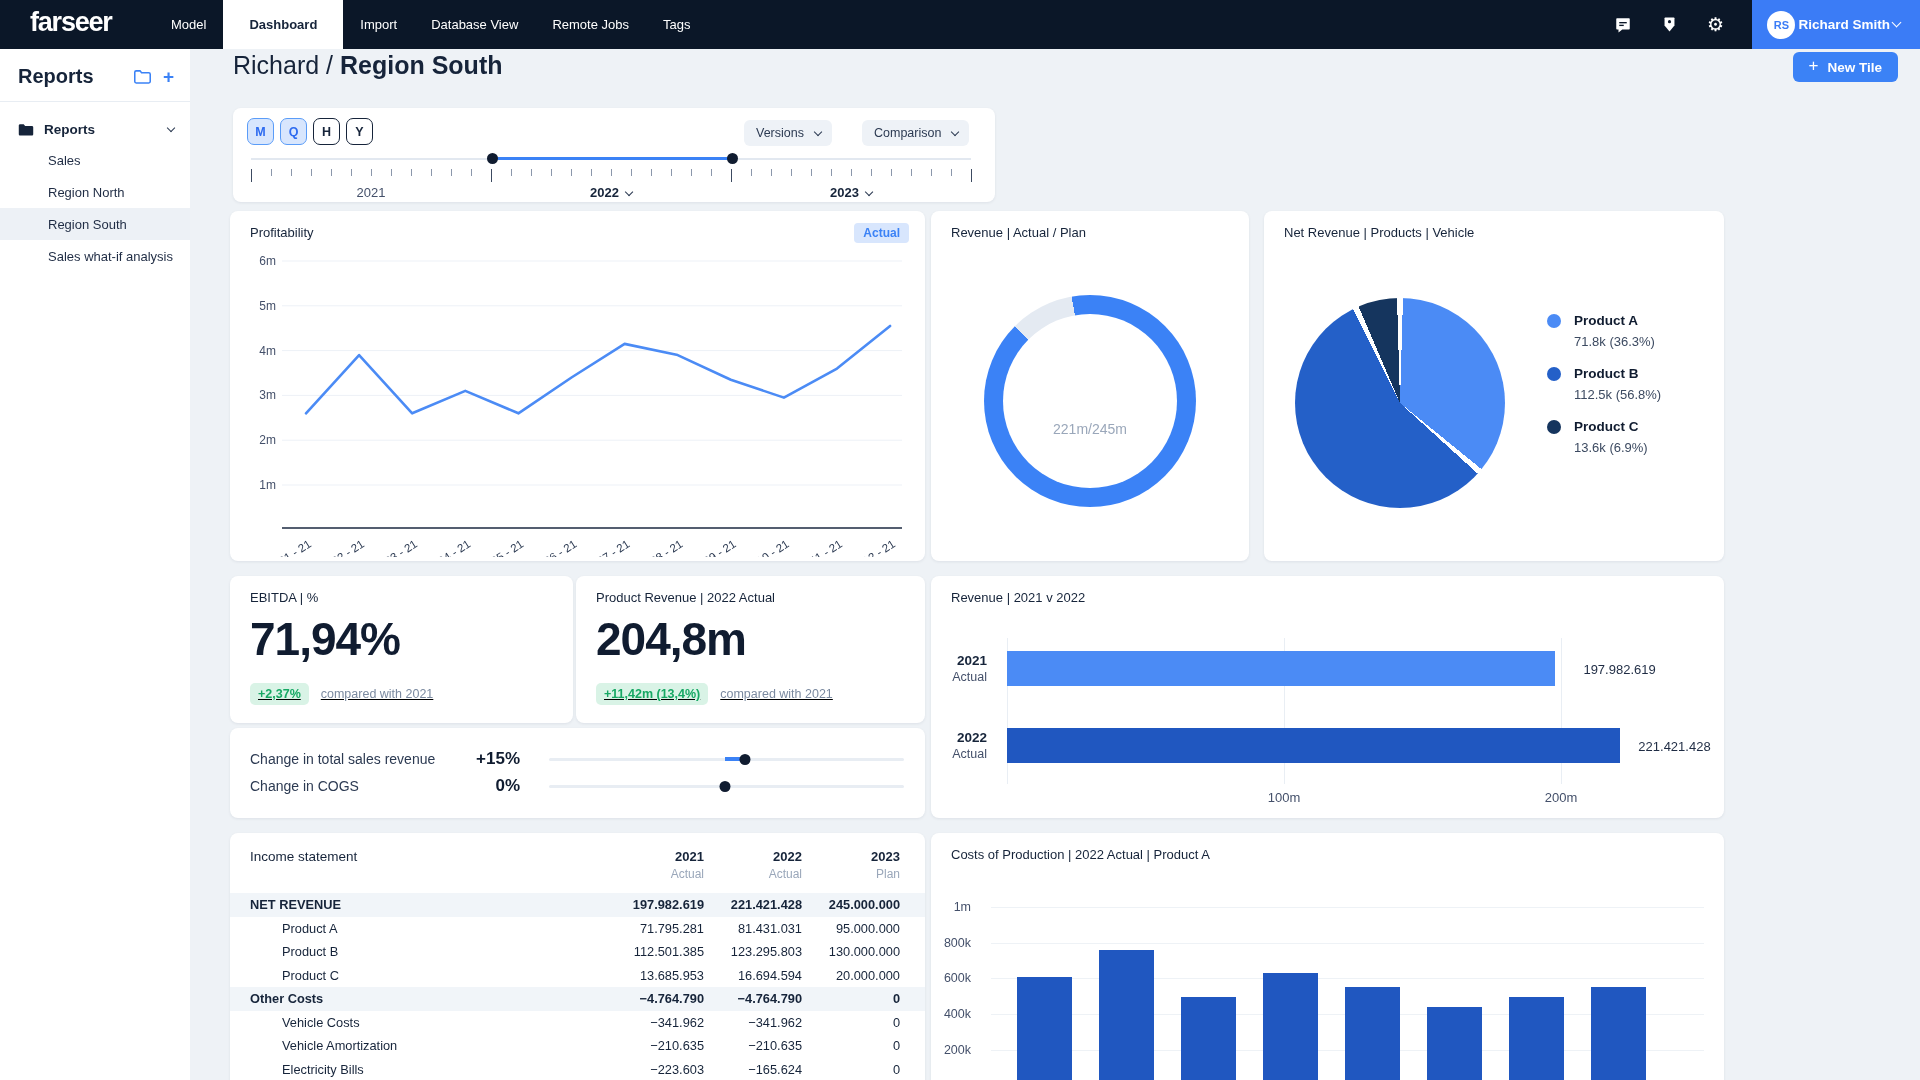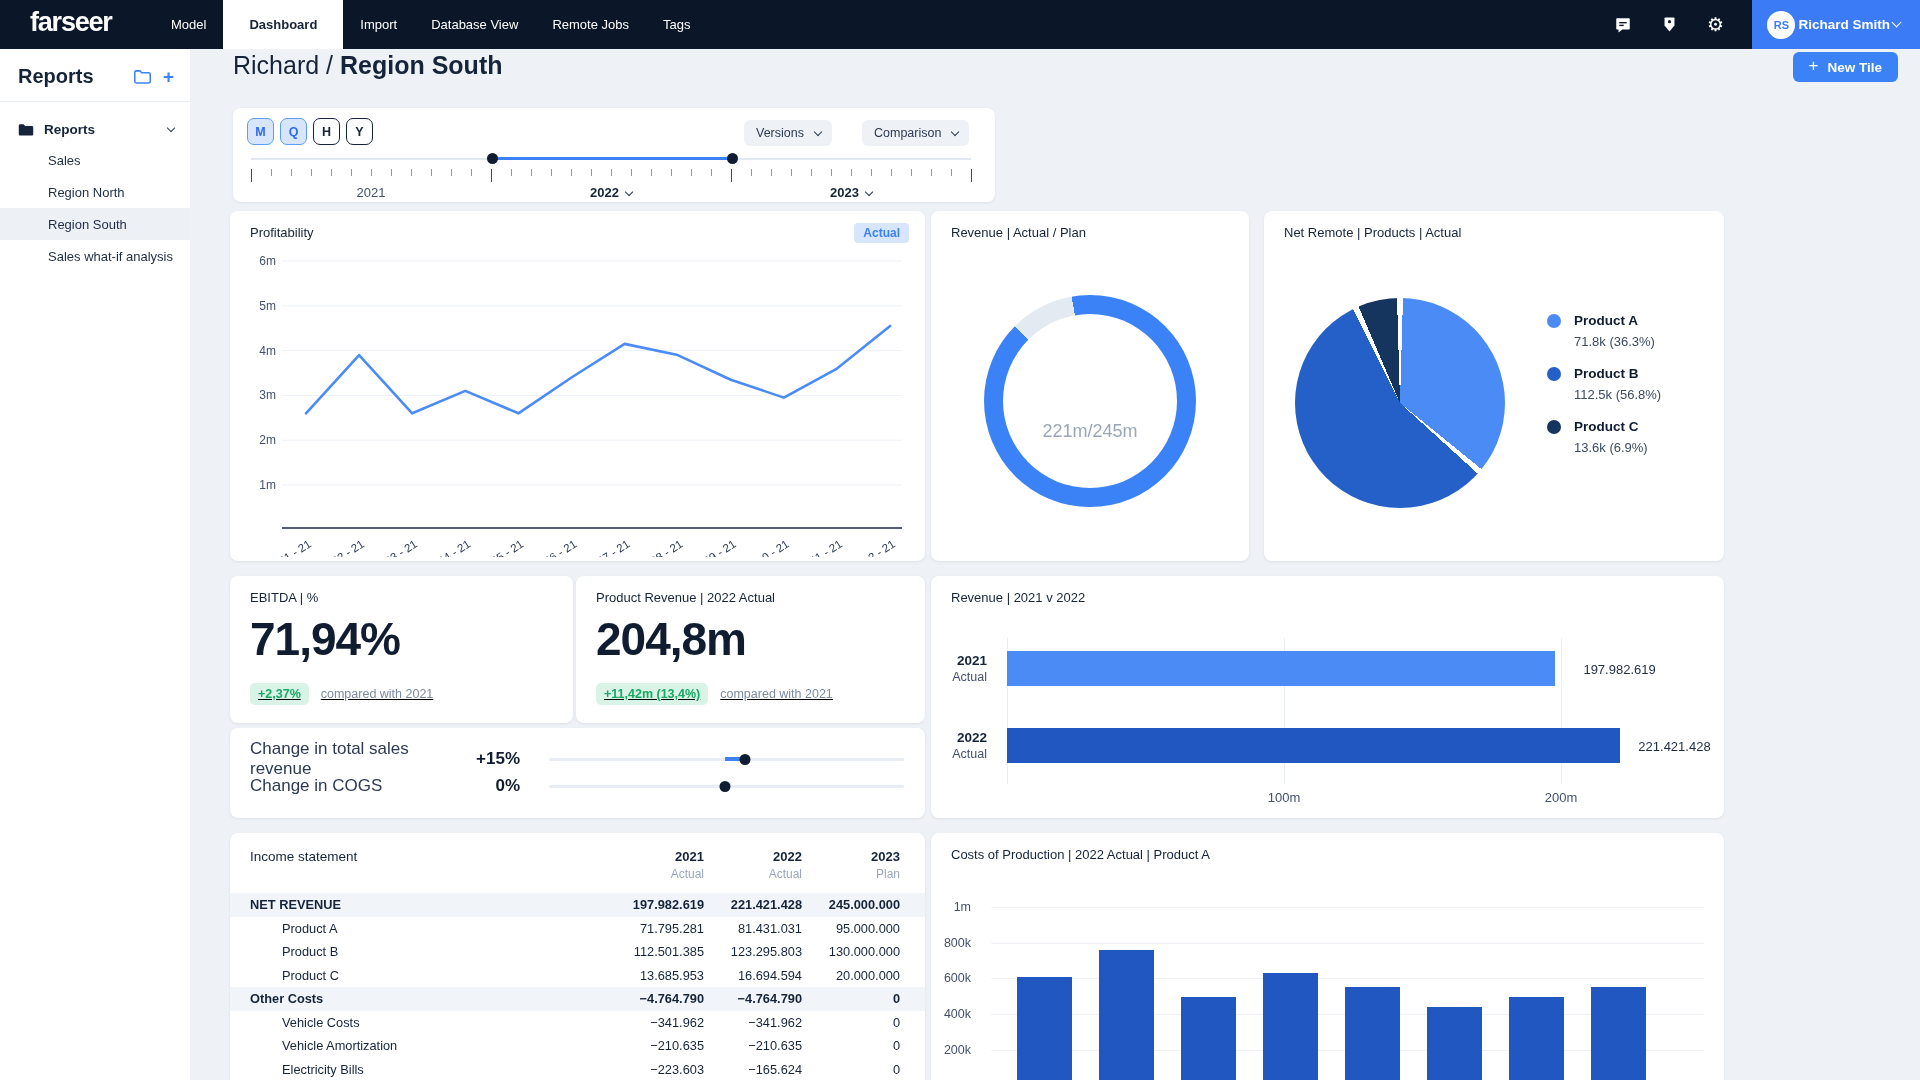--- a/index.html
+++ b/index.html
@@ -75,21 +75,21 @@
   
   .kpi-value { position:absolute; left:20px; top:36px; font-size:46px; font-weight:bold; color:#101c30; letter-spacing:-1px; }
   .kpi-foot { position:absolute; left:20px; top:107px; display:flex; align-items:center; gap:12px;text-decoration:underline; }
   .delta { background:#d9f3e6; color:#17a864; font-weight:bold; font-size:12.5px; padding:4px 8px; border-radius:5px; }
   .note { font-size:12.5px; color:#7b8aa0; }
 
   
   .donut { position:absolute; left:53px; top:84px; width:212px; height:212px; border-radius:50%; }
   .donut::after { content:""; position:absolute; inset:19px; background:#fff; border-radius:50%; }
   .dval { position:absolute; left:0; width:318px; top:162px; text-align:center; font-size:42px; font-weight:bold; color:#101c30; letter-spacing:-1px; }
-  .dsub { position:absolute; left:0; width:318px; top:210px; text-align:center; font-size:18px; color:#9aa7ba; }
+  .dsub { position:absolute; left:0; width:318px; top:210px; text-align:center; font-size:14px; color:#9aa7ba; }
 
   
   .pie { position:absolute; left:31px; top:87px; width:210px; height:210px; border-radius:50%; }
   .legend { position:absolute; left:283px; top:102px; }
   .leg-item { position:relative; padding-left:27px; margin-bottom:17px; }
   .leg-dot { position:absolute; left:0; top:1px; width:14px; height:14px; border-radius:50%; }
   .leg-name { font-weight:bold; font-size:13.5px; color:#101c30; margin-bottom:6px; }
   .leg-val { font-size:13px; color:#3c4a61; }
 
   
@@ -100,21 +100,21 @@
   .hbar { position:absolute; left:76px; height:35px; }
   .hval { position:absolute; font-size:13px; color:#1f2c44; }
 
   
   .grid-h { position:absolute; left:60px; width:713px; height:1px; background:#eef2f6; }
   .ytick { position:absolute; left:0; width:40px; text-align:right; font-size:12.5px; color:#44506a; }
   .vbar { position:absolute; width:55px; }
 
   
   .wi-row { position:absolute; left:20px; right:21px; height:26px; display:flex; align-items:center; }
-  .wi-label { width:195px; font-size:17px; color:#2c3a52; }
+  .wi-label { width:195px; font-size:14px; color:#2c3a52; }
   .wi-value { width:75px; text-align:right; font-weight:bold; font-size:17px; color:#101c30; }
   .wi-track { flex:1; margin-left:29px; position:relative; height:3px; background:#e8edf3; border-radius:2px; }
   .wi-fill { position:absolute; top:-0.5px; height:4px; background:#3b82f6; }
   .wi-dot { position:absolute; top:-4px; width:11px; height:11px; background:#101c30; border-radius:50%; transform:translateX(-50%); cursor:pointer; }
 
   
   .is-head { position:absolute; left:20px; right:25px; top:16px; display:flex; }
   .is-head .is-name { flex:1; font-size:13.5px; color:#16243a; }
   .is-col { text-align:right; }
   .is-col .yr { font-size:13px; font-weight:bold; color:#16243a; }
@@ -304,21 +304,21 @@
       </svg>
   </section>
 
   <section class="card" id="t-gauge">
     <div class="tile-title">Revenue | Actual / Plan</div>
     <div class="donut" id="donut" style="background: conic-gradient(from 350deg, rgb(59, 130, 246) 0deg, rgb(59, 130, 246) 90.2%, rgb(228, 234, 242) 90.2%, rgb(228, 234, 242) 100%);"></div>
     <div class="dsub">221m/245m</div>
   </section>
 
   <section class="card" id="t-pie">
-    <div class="tile-title">Net Remote | Products | Actual</div>
+    <div class="tile-title">Net Revenue | Products | Vehicle</div>
     <div class="pie" id="pie" style="background: conic-gradient(rgb(255, 255, 255) 0%, rgb(255, 255, 255) 0.45%, rgb(75, 139, 245) 0.45%, rgb(75, 139, 245) 35.85%, rgb(255, 255, 255) 35.85%, rgb(255, 255, 255) 36.3%, rgb(255, 255, 255) 36.3%, rgb(255, 255, 255) 36.75%, rgb(36, 96, 200) 36.75%, rgb(36, 96, 200) 92.65%, rgb(255, 255, 255) 92.65%, rgb(255, 255, 255) 93.1%, rgb(255, 255, 255) 93.1%, rgb(255, 255, 255) 93.55%, rgb(21, 53, 94) 93.55%, rgb(21, 53, 94) 99.55%, rgb(255, 255, 255) 99.55%, rgb(255, 255, 255) 100%);"></div>
     <div class="legend" id="pie-legend">
         <div class="leg-item">
           <span class="leg-dot" style="background: rgb(75, 139, 245);"></span>
           <div class="leg-name">Product A</div>
           <div class="leg-val">71.8k (36.3%)</div>
         </div>
         <div class="leg-item">
           <span class="leg-dot" style="background: rgb(36, 96, 200);"></span>
           <div class="leg-name">Product B</div>

